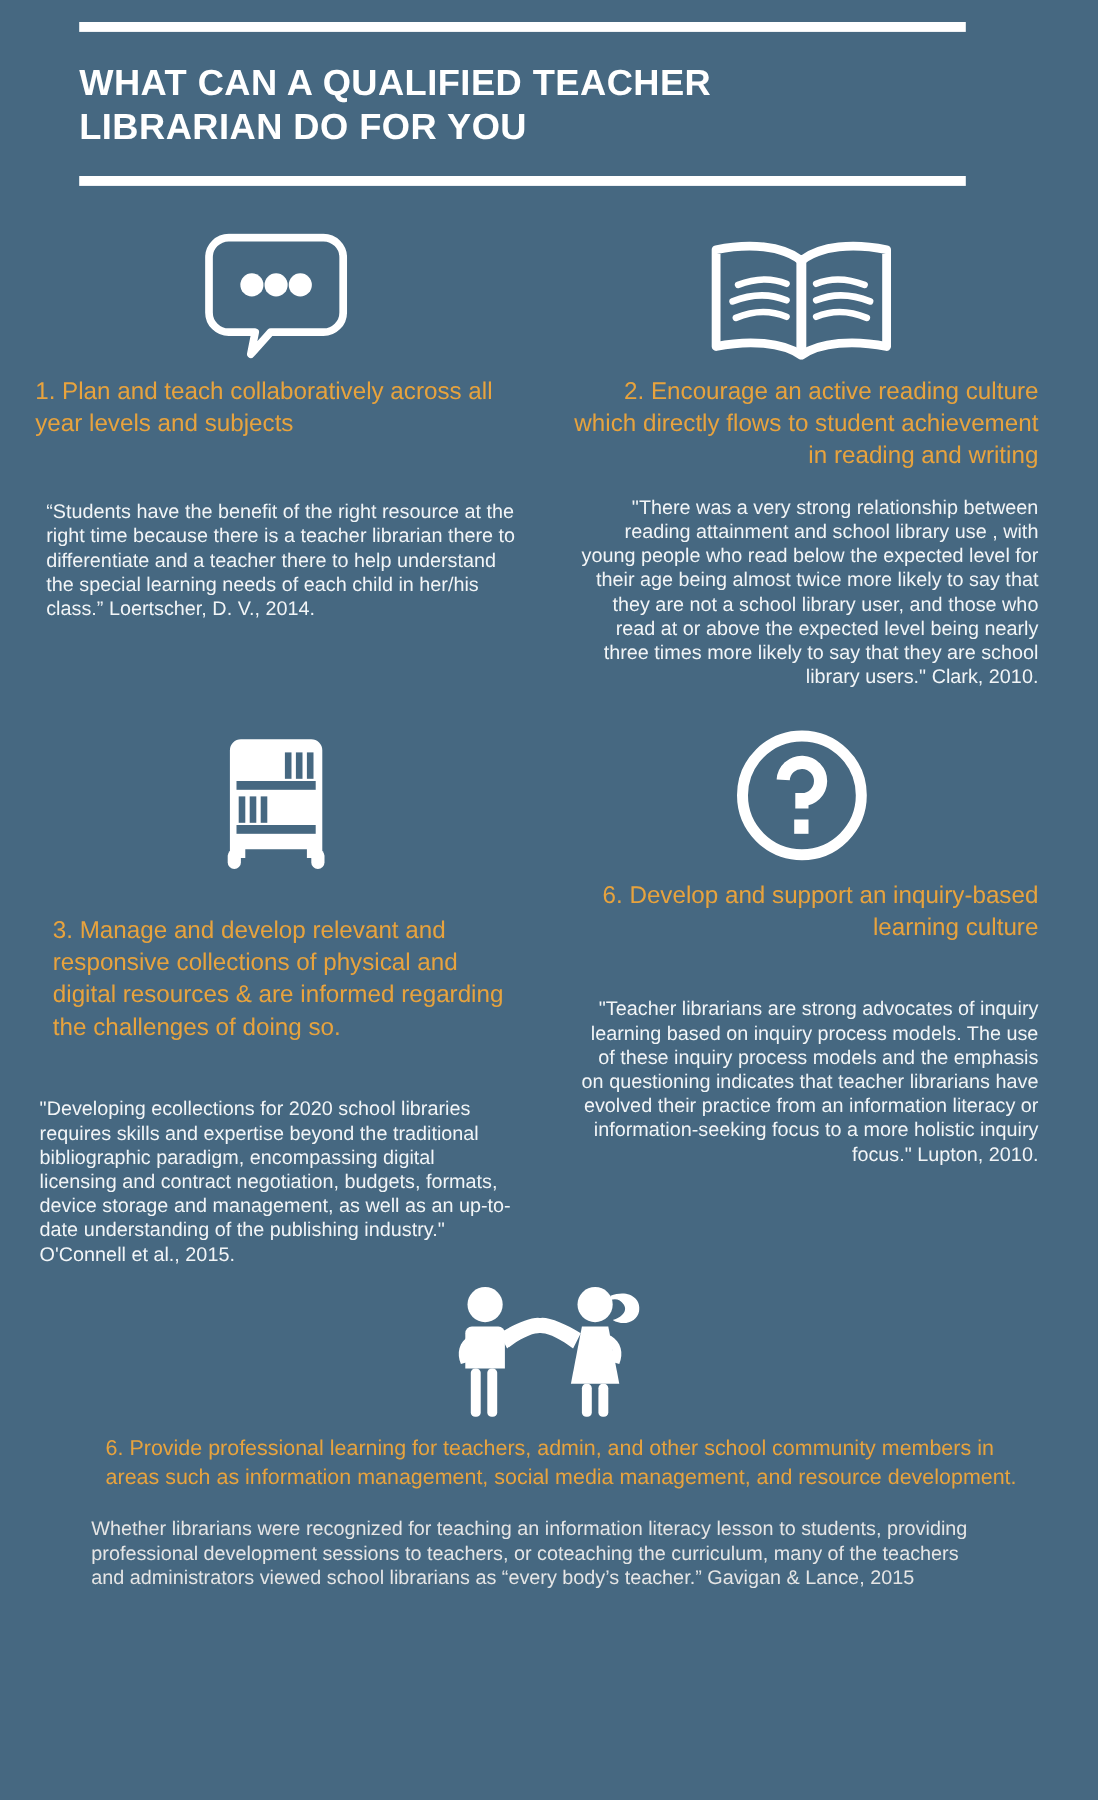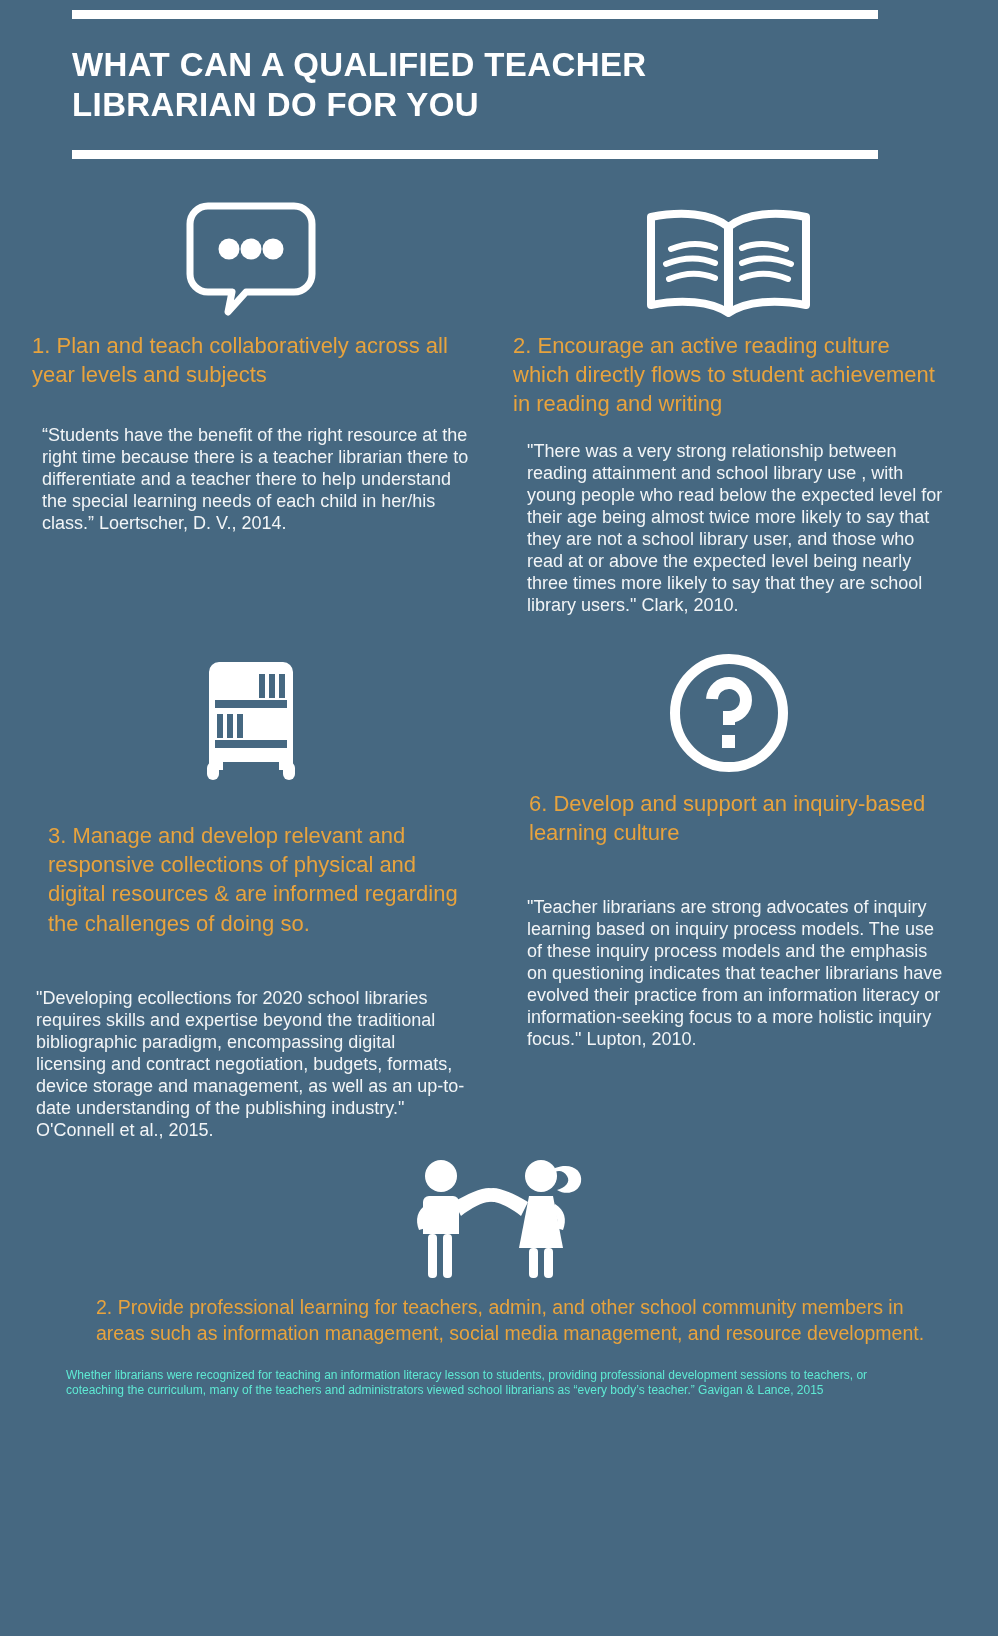--- a/index.html
+++ b/index.html
@@ -13,21 +13,21 @@
     position:relative;
     width:998px;
     min-height:1636px;
     background:#466881;
     box-sizing:border-box;
     overflow:hidden;
   }
 
   
   .header{
-    padding:10px 120px 0 72px;
+    padding:20px 120px 0 72px;
   }
   .rule{
     height:9px;
     background:#ffffff;
     width:806px;
   }
   .rule.top{margin-bottom:26px;}
   .rule.bottom{margin-top:24px;}
   .title{
     color:#ffffff;
@@ -45,21 +45,21 @@
     display:flex;
     flex-wrap:wrap;
     padding:0 14px;
   }
   .cell{
     width:50%;
     box-sizing:border-box;
     padding:0 22px;
   }
   .cell.left{padding-left:18px;padding-right:30px;}
-  .cell.right{padding-left:14px;padding-right:40px;}
+  .cell.right{padding-left:14px;padding-right:40px;text-align:right;}
 
   .icon-wrap{
     display:flex;
     justify-content:center;
     align-items:flex-end;
     height:132px;
     margin-top:26px;
     margin-bottom:14px;
   }
   .icon-wrap.shelf{height:140px;}
@@ -73,21 +73,21 @@
   }
   .head.indent{padding-left:16px;margin-top:38px;}
   .head.c4{padding-left:16px;}
 
   .quote{
     color:#F2F5F7;
     font-size:18px;
     line-height:1.22;
     margin:0;
   }
-  .q1{margin-top:36px;padding-left:10px;}
+  .q1{margin-top:56px;padding-left:10px;}
   .q2{margin-top:22px;padding-left:14px;}
   .q3{margin-top:50px;padding-left:4px;}
   .q4{margin-top:50px;padding-left:14px;}
 
   
   .section5{
     padding:0 60px 0 60px;
     margin-top:10px;
   }
   .people-wrap{
@@ -99,24 +99,24 @@
   }
   .head5{
     color:#E8A33D;
     font-size:19.5px;
     line-height:1.34;
     font-weight:500;
     margin:0 0 22px 0;
     padding-left:36px;
   }
   .quote5{
-    color:#5eead4;
-    font-size:12px;
+    color:#e5e5e5;
+    font-size:18px;
     line-height:1.24;
-    margin:0;
+    margin:17px;
     padding-left:6px;
     padding-right:20px;
   }
 
   svg{display:block;}
 </style>
 </head>
 <body>
 
 <div class="page">
@@ -216,17 +216,17 @@
           <path d="M130 42 H154 L164 94 H120 Z"></path>
 
           <path d="M129 48 C116 40 102 34 94 34 A7 7 0 0 0 94 48 C100 48 112 54 122 62 Z"></path>
 
           <path d="M156 50 C166 56 168 66 164 76 L157 74 C160 66 158 60 152 57 Z"></path>
           <rect x="130" y="94" width="9" height="30" rx="4"></rect>
           <rect x="145" y="94" width="9" height="30" rx="4"></rect>
         </g>
       </svg>
     </div>
-    <p class="head5">2. Provide professional learning for teachers, admin, and other school community members in areas such as information management, social media management, and resource development.</p>
+    <p class="head5">6. Provide professional learning for teachers, admin, and other school community members in areas such as information management, social media management, and resource development.</p>
     <p class="quote5">Whether librarians were recognized for teaching an information literacy lesson to students, providing professional development sessions to teachers, or coteaching the curriculum, many of the teachers and administrators viewed school librarians as “every body’s teacher.”  Gavigan &amp; Lance, 2015</p>
   </div>
 
 </div>
 
 </body></html>

